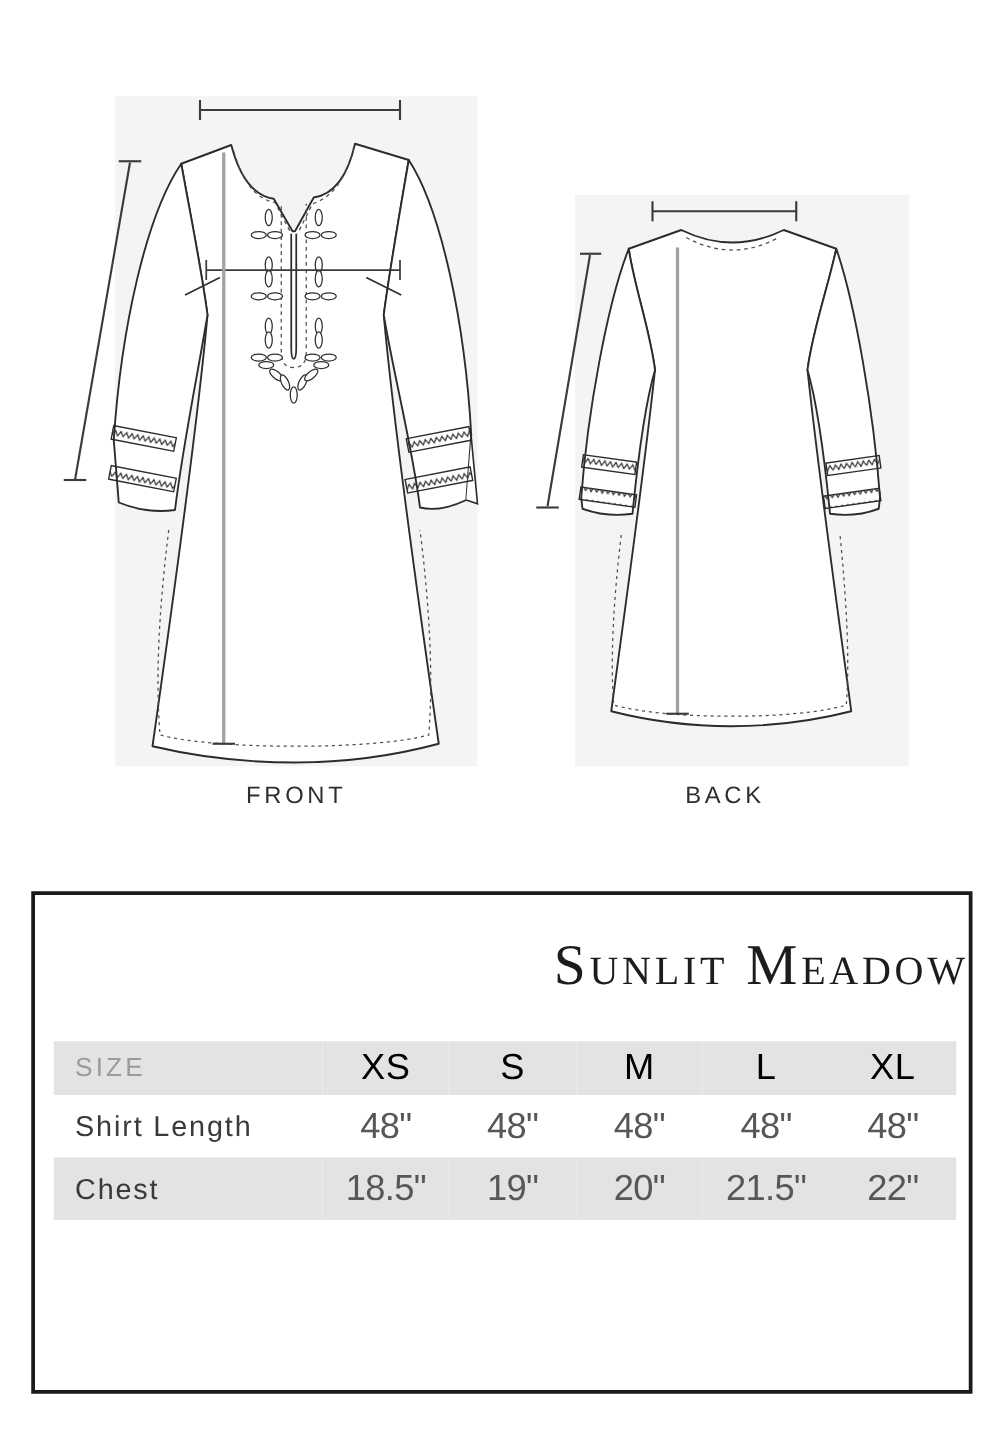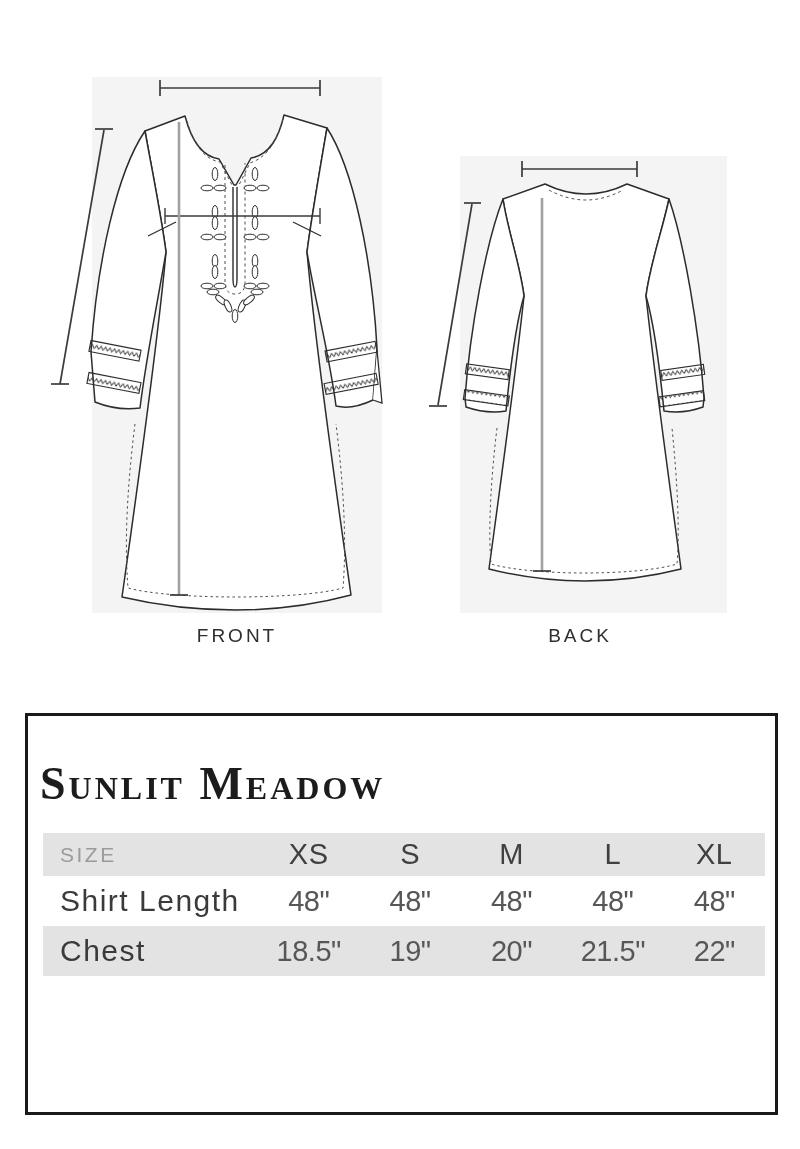--- a/index.html
+++ b/index.html
@@ -8,39 +8,39 @@
     font-family:"Liberation Sans", sans-serif; overflow:hidden;
   }
   .diagram-wrap { position:absolute; top:0; left:0; width:800px; height:690px; }
   .flat-label { font-size:19px; letter-spacing:3px; fill:#2e2e2e; font-family:"Liberation Sans", sans-serif; }
 
   .chart-box {
     position:absolute; left:25px; top:713px; width:753px; height:402px;
     border:3px solid #1a1a1a; background:#ffffff; box-sizing:border-box;
   }
   .chart-title {
-    margin:12px; position:absolute; top:33px; left:0; right:0; text-align:left;
-    font-family:"Liberation Serif", serif; font-weight:700; font-variant:small-caps;
+    margin:0; position:absolute; top:33px; left:0; right:0; text-align:right;
+    font-family:"Liberation Serif", serif; font-weight:400; font-variant:small-caps;
     font-size:46px; letter-spacing:3px; color:#1c1c1c; line-height:1;
   }
   table.size-table {
     position:absolute; top:117px; left:15px; width:722px;
     border-collapse:collapse; table-layout:fixed;
   }
   table.size-table col.c-label { width:215px; }
   thead tr { height:43px; background:#e3e3e3; }
   tbody tr { height:50px; }
   tbody tr:nth-child(even) { background:#e3e3e3; }
   th,td { padding:0; vertical-align:middle; }
   .size-head {
     text-align:left; padding-left:17px; font-size:21px; font-weight:400;
     letter-spacing:2.5px; color:#9b9b9b;margin-top:16px;
   }
-  .col-head { text-align:center; font-size:29px; font-weight:400; letter-spacing:0.5px; color:#404040; }
-  .row-label { text-align:left; padding-left:17px; font-size:30px; font-weight:400; letter-spacing:1.5px; color:#3a3a3a; }
+  .col-head { text-align:center; font-size:29px; font-weight:400; letter-spacing:0.5px; color:#000000; }
+  .row-label { text-align:left; padding-left:17px; font-size:23px; font-weight:400; letter-spacing:1.5px; color:#3a3a3a; }
   .value { text-align:center; font-size:29px; font-weight:300; letter-spacing:-0.5px; color:#575757; }
 </style>
 </head>
 <body>
 
 <div class="diagram-wrap">
 <svg width="800" height="690" viewBox="0 0 800 690" xmlns="http://www.w3.org/2000/svg">
   <defs>
     <pattern id="zigzag" width="9" height="11" patternUnits="userSpaceOnUse">
       <path d="M0,7.5 L2.25,3.5 L4.5,7.5 L6.75,3.5 L9,7.5" fill="none" stroke="#2f2f2f" stroke-width="1"></path>

